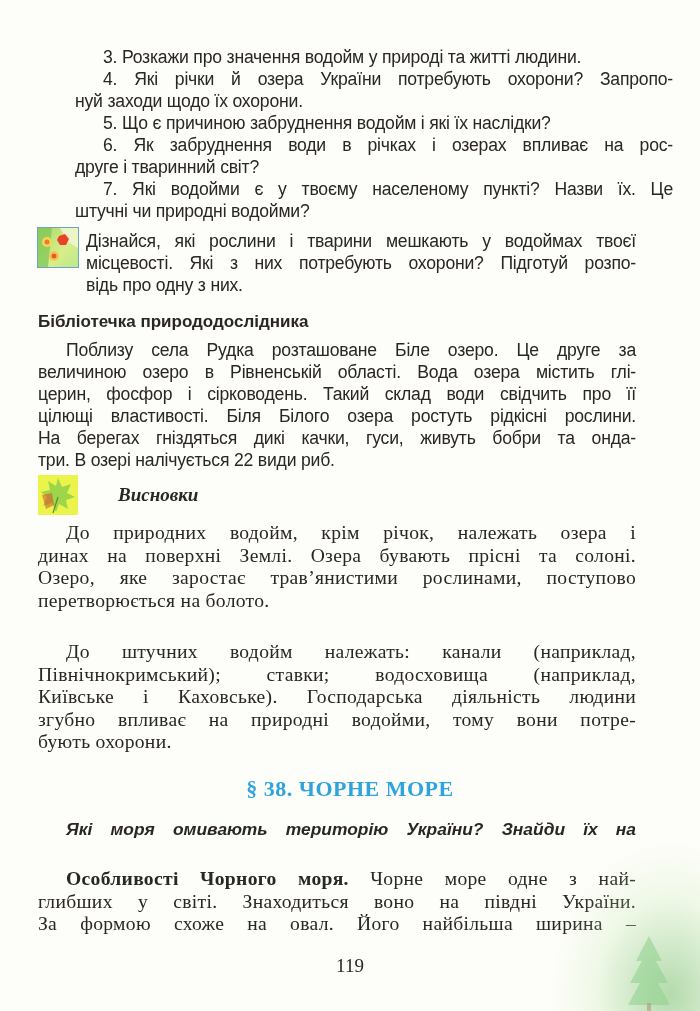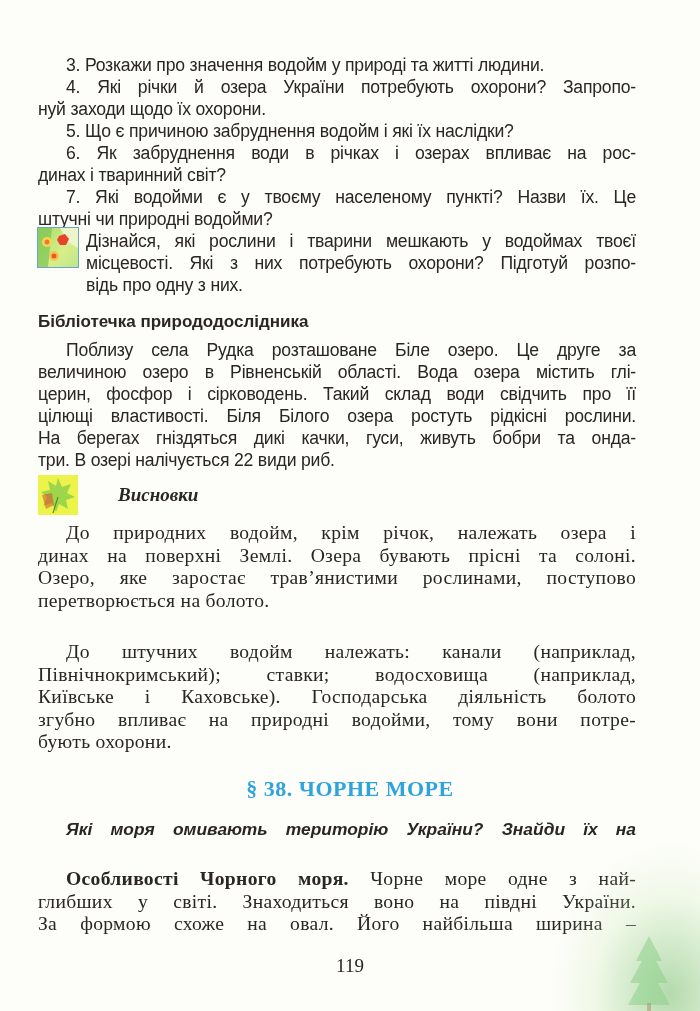--- a/index.html
+++ b/index.html
@@ -24,31 +24,31 @@
   .icon-leaf { position:absolute; left:38px; top:475px; width:40px; height:40px; background:#ecf34a; overflow:hidden; }
   .corner-deco { position:absolute; right:0; bottom:0; width:150px; height:170px;
     background:radial-gradient(ellipse at 80% 90%, rgba(120,190,110,0.55), rgba(200,235,180,0.25) 45%, rgba(253,253,249,0) 70%); }
   .tree { position:absolute; right:26px; bottom:0; width:50px; height:80px; }
 </style>
 </head>
 <body>
 
 <div class="page">
 
-  <div class="blk sans" style="top:54px;">
+  <div class="blk sans" style="top:46px;margin-left:37px;">
     <div class="row indent">3. Розкажи про значення водойм у природі та житті людини.</div>
     <div class="row indent">
         <span class="just">4. Які річки й озера України потребують охорони? Запропо-</span>
       </div>
     <div class="row">нуй заходи щодо їх охорони.</div>
     <div class="row indent">5. Що є причиною забруднення водойм і які їх наслідки?</div>
     <div class="row indent">
         <span class="just">6. Як забруднення води в річках і озерах впливає на рос-</span>
       </div>
-    <div class="row">динах і тваринний світ?</div>
+    <div class="row">друге і тваринний світ?</div>
     <div class="row indent">
         <span class="just">7. Які водойми є у твоєму населеному пункті? Назви їх. Це</span>
       </div>
     <div class="row">штучні чи природні водойми?</div>
   </div>
 
   <div class="icon-flower">
     <svg width="40" height="39" viewBox="0 0 40 39">
       <polygon points="0,0 14,0 10,39 0,39" fill="#7cc456" opacity="0.7"></polygon>
       <polygon points="22,0 40,0 40,20 30,14" fill="#f4f7d8" opacity="0.8"></polygon>
@@ -111,21 +111,21 @@
     <div class="row">перетворюється на болото.</div>
   </div>
   <div class="blk serif" style="top:641px;">
     <div class="row indent">
         <span class="just">До штучних водойм належать: канали (наприклад,</span>
       </div>
     <div class="row">
         <span class="just">Північнокримський); ставки; водосховища (наприклад,</span>
       </div>
     <div class="row">
-        <span class="just">Київське і Каховське). Господарська діяльність болото</span>
+        <span class="just">Київське і Каховське). Господарська діяльність людини</span>
       </div>
     <div class="row">
         <span class="just">згубно впливає на природні водойми, тому вони потре-</span>
       </div>
     <div class="row">бують охорони.</div>
   </div>
 
   <div class="para-title">§ 38. ЧОРНЕ МОРЕ</div>
 
   <div class="blk question" style="top:818px;">

